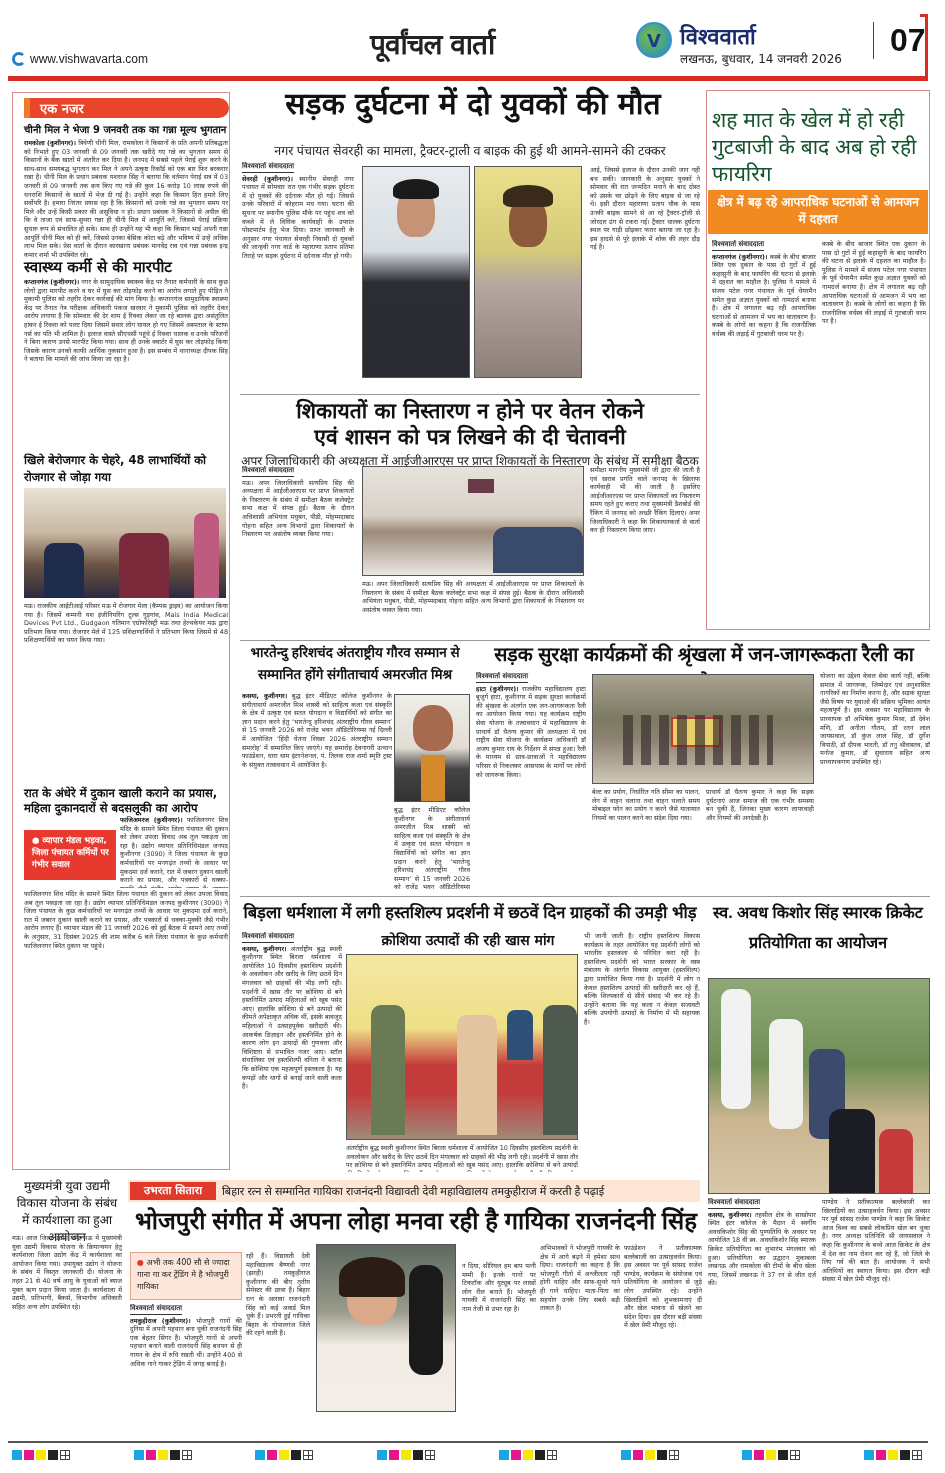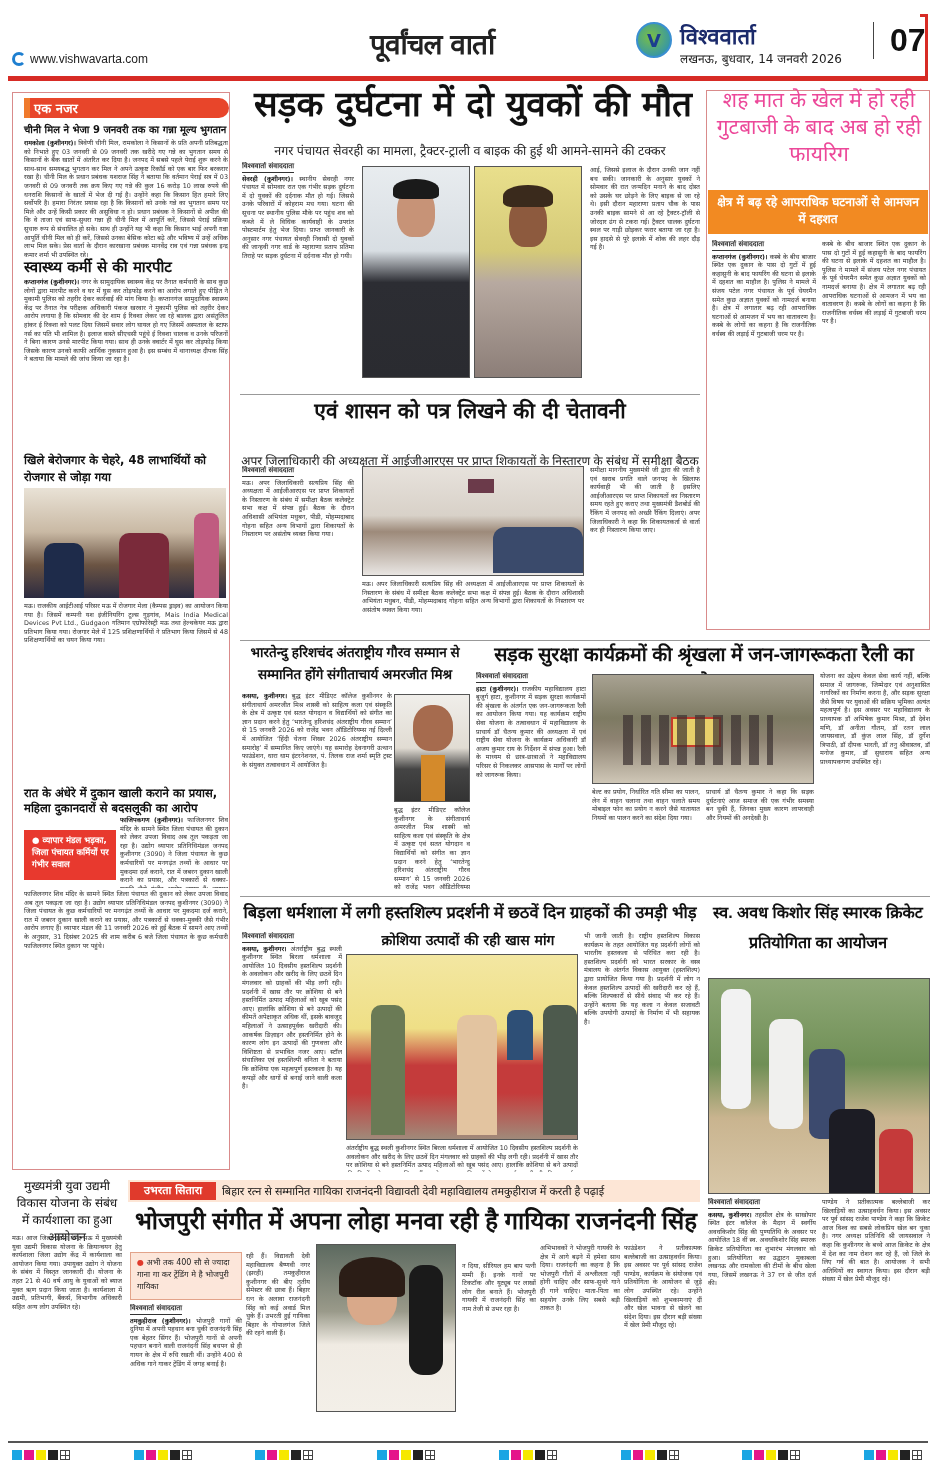--- a/index.html
+++ b/index.html
@@ -36,21 +36,21 @@
 </div>
 <div class="abs hdr-section">पूर्वांचल वार्ता</div>
 <div class="abs logo">V</div>
 <div class="abs brand">विश्ववार्ता</div>
 <div class="abs dateline">लखनऊ, बुधवार, 14 जनवरी 2026</div>
 <div class="abs pgnum">07</div>
 <div class="abs pgbox"></div>
 <div class="abs redbar"></div>
 
 <div class="abs box-red" style="left:12px;top:92px;width:218px;height:1078px;"></div>
-<div class="abs" style="left:24px;top:98px;width:205px;height:20px;background:linear-gradient(90deg,#f07a2c 0 6px,#e8452a 6px);color:#fff;font-weight:bold;font-size:13px;padding:1px 10px;border-radius:0 10px 10px 0;">एक नजर</div>
+<div class="abs" style="left:24px;top:98px;width:205px;height:20px;background:linear-gradient(90deg,#f07a2c 0 6px,#e8452a 6px);color:#fff;font-weight:bold;font-size:13px;padding:1px 16px;border-radius:0 10px 10px 0;">एक नजर</div>
 
 <div class="abs h1" style="left:24px;top:124px;width:204px;font-size:10px;line-height:12px;">चीनी मिल ने भेजा 9 जनवरी तक का गन्ना मूल्य भुगतान</div>
 <div class="abs col" style="left:24px;top:139px;width:204px;height:118px;">
   <b>रामकोला (कुशीनगर)।</b>
   <span>त्रिवेणी चीनी मिल, रामकोला ने किसानों के प्रति अपनी प्रतिबद्धता को निभाते हुए 03 जनवरी से 09 जनवरी तक खरीदे गए गन्ने का भुगतान समय से किसानों के बैंक खातों में अंतरित कर दिया है। जनपद में सबसे पहले पेराई शुरू करने के साथ-साथ समयबद्ध भुगतान कर मिल ने अपने उत्कृष्ट रिकॉर्ड को एक बार फिर बरकरार रखा है। चीनी मिल के प्रधान प्रबंधक यशराज सिंह ने बताया कि वर्तमान पेराई सत्र में 03 जनवरी से 09 जनवरी तक क्रय किए गए गन्ने की कुल 16 करोड़ 10 लाख रुपये की धनराशि किसानों के खातों में भेज दी गई है। उन्होंने कहा कि किसान हित हमारे लिए सर्वोपरि है। हमारा निरंतर प्रयास रहा है कि किसानों को उनके गन्ने का भुगतान समय पर मिले और उन्हें किसी प्रकार की असुविधा न हो। प्रधान प्रबंधक ने किसानों से अपील की कि वे ताजा एवं साफ-सुथरा गन्ना ही चीनी मिल में आपूर्ति करें, जिससे पेराई प्रक्रिया सुचारु रूप से संचालित हो सके। साथ ही उन्होंने यह भी कहा कि किसान भाई अपनी गन्ना आपूर्ति चीनी मिल को ही करें, जिससे उनका बेसिक कोटा बढ़े और भविष्य में उन्हें अधिक लाभ मिल सके। प्रेस वार्ता के दौरान कारखाना प्रबंधक मानवेंद्र राव एवं गन्ना प्रबंधक इन्द्र कुमार शर्मा भी उपस्थित रहे।</span>
 </div>
 
 <div class="abs h1" style="left:24px;top:260px;width:204px;font-size:15px;line-height:14px;">स्वास्थ्य कर्मी से की मारपीट</div>
 <div class="abs col" style="left:24px;top:278px;width:204px;height:88px;">
   <b>कप्तानगंज (कुशीनगर)।</b>
@@ -63,54 +63,55 @@
   <div style="position:absolute;left:95px;top:45px;width:50px;height:65px;background:#7a2a3a;border-radius:10px 10px 0 0"></div>
   <div style="position:absolute;left:170px;top:25px;width:25px;height:85px;background:#c05b80;border-radius:8px 8px 0 0"></div>
 </div>
 <div class="abs col" style="left:24px;top:602px;width:204px;height:178px;">मऊ। राजकीय आईटीआई परिसर मऊ में रोजगार मेला (कैम्पस ड्राइव) का आयोजन किया गया है। जिसमें कम्पनी यश इंजीनियरिंग टूल्स गुड़गांव, Mais India Medical Devices Pvt Ltd., Gudgaon गतिमान एग्रोफोरेस्ट्री मऊ तथा हेल्थकेयर मऊ द्वारा प्रतिभाग किया गया। रोजगार मेले में 125 प्रशिक्षणार्थियों ने प्रतिभाग किया जिसमें से 48 प्रशिक्षणार्थियों का चयन किया गया।</div>
 
 <div class="abs h1" style="left:24px;top:786px;width:204px;font-size:11.5px;line-height:15px;">रात के अंधेरे में दुकान खाली कराने का प्रयास, महिला दुकानदारों से बदसलूकी का आरोप</div>
 <div class="abs" style="left:24px;top:830px;width:92px;height:50px;background:#e8392e;color:#fff;font-size:8.5px;line-height:12px;font-weight:bold;padding:4px 4px 4px 8px;">
   <span>● </span><span>व्यापार मंडल भड़का, जिला पंचायत कर्मियों पर गंभीर सवाल</span>
 </div>
 <div class="abs col" style="left:120px;top:816px;width:108px;height:72px;">
-  <b>फाजिपकगण (कुशीनगर)।</b>
+  <b>फाजिअमरज (कुशीनगर)।</b>
   <span>फाजिलनगर शिव मंदिर के सामने स्थित जिला पंचायत की दुकान को लेकर उपजा विवाद अब तूल पकड़ता जा रहा है। उद्योग व्यापार प्रतिनिधिमंडल जनपद कुशीनगर (3090) ने जिला पंचायत के कुछ कर्मचारियों पर मनगढ़ंत तथ्यों के आधार पर मुकदमा दर्ज कराने, रात में जबरन दुकान खाली कराने का प्रयास, और पत्रकारों से धक्का-मुक्की जैसे गंभीर आरोप लगाए हैं। व्यापार मंडल की 11 जनवरी 2026 को हुई बैठक में सामने आए तथ्यों के अनुसार, 31 दिसंबर 2025 की शाम करीब 6 बजे जिला पंचायत के कुछ कर्मचारी फाजिलनगर स्थित दुकान पर पहुंचे।</span>
 </div>
 <div class="abs col" style="left:24px;top:890px;width:204px;height:276px;">फाजिलनगर शिव मंदिर के सामने स्थित जिला पंचायत की दुकान को लेकर उपजा विवाद अब तूल पकड़ता जा रहा है। उद्योग व्यापार प्रतिनिधिमंडल जनपद कुशीनगर (3090) ने जिला पंचायत के कुछ कर्मचारियों पर मनगढ़ंत तथ्यों के आधार पर मुकदमा दर्ज कराने, रात में जबरन दुकान खाली कराने का प्रयास, और पत्रकारों से धक्का-मुक्की जैसे गंभीर आरोप लगाए हैं। व्यापार मंडल की 11 जनवरी 2026 को हुई बैठक में सामने आए तथ्यों के अनुसार, 31 दिसंबर 2025 की शाम करीब 6 बजे जिला पंचायत के कुछ कर्मचारी फाजिलनगर स्थित दुकान पर पहुंचे।</div>
 
-<div class="abs h1" style="left:248px;top:86px;width:450px;font-size:35px;line-height:36px;text-align:center;">सड़क दुर्घटना में दो युवकों की मौत</div>
+<div class="abs h1" style="left:248px;top:86px;width:450px;font-size:30px;line-height:36px;text-align:center;">सड़क दुर्घटना में दो युवकों की मौत</div>
 <div class="abs cond" style="left:240px;top:142px;width:460px;font-size:12.5px;text-align:center;color:#222;">नगर पंचायत सेवरही का मामला, ट्रैक्टर-ट्राली व बाइक की हुई थी आमने-सामने की टक्कर</div>
 <div class="abs col" style="left:242px;top:162px;width:112px;height:228px;">
   <span class="bylink">विश्ववार्ता संवाददाता</span><br>
   <b>सेवरही (कुशीनगर)।</b>
   <span>स्थानीय सेवरही नगर पंचायत में सोमवार रात एक गंभीर सड़क दुर्घटना में दो युवकों की दर्दनाक मौत हो गई। जिससे उनके परिवारों में कोहराम मच गया। घटना की सूचना पर स्थानीय पुलिस मौके पर पहुंच शव को कब्जे में ले विधिक कार्यवाही के उपरांत पोस्टमार्टम हेतु भेज दिया। प्राप्त जानकारी के अनुसार नगर पंचायत सेवरही निवासी दो युवकों की जान्हवी नगर वार्ड के महाराणा प्रताप प्रतिमा तिराहे पर सड़क दुर्घटना में दर्दनाक मौत हो गयी।</span>
 </div>
 <div class="abs photo" style="left:362px;top:166px;width:108px;height:212px;background:linear-gradient(180deg,#e8ecef 0%,#d8dee3 40%,#2c2d33 55%,#2a2b30 100%);border:1px solid #555;">
   <div style="position:absolute;left:34px;top:20px;width:38px;height:50px;background:#c79377;border-radius:45% 45% 40% 40%"></div>
   <div style="position:absolute;left:30px;top:12px;width:46px;height:20px;background:#1a1a1a;border-radius:50% 50% 20% 20%"></div>
 </div>
 <div class="abs photo" style="left:474px;top:166px;width:108px;height:212px;background:linear-gradient(180deg,#e9df8c 0%,#d5ca78 40%,#b7a9a0 55%,#8c7e78 100%);border:1px solid #555;">
   <div style="position:absolute;left:34px;top:30px;width:38px;height:50px;background:#8d5a3e;border-radius:45% 45% 40% 40%"></div>
   <div style="position:absolute;left:28px;top:18px;width:50px;height:22px;background:#3a2a1c;border-radius:50% 50% 20% 20%"></div>
 </div>
 <div class="abs col" style="left:590px;top:166px;width:110px;height:225px;">आई, जिससे इलाज के दौरान उनकी जान नहीं बच सकी। जानकारी के अनुसार युवकों ने सोमवार की रात जन्मदिन मनाने के बाद दोस्त को उसके घर छोड़ने के लिए बाइक से जा रहे थे। इसी दौरान महाराणा प्रताप चौक के पास उनकी बाइक सामने से आ रहे ट्रैक्टर-ट्रॉली से जोरदार ढंग से टकरा गई। ट्रैक्टर चालक दुर्घटना स्थल पर गाड़ी छोड़कर फरार बताया जा रहा है। इस हादसे से पूरे इलाके में शोक की लहर दौड़ गई है।</div>
 
 <div class="abs box-red" style="left:706px;top:90px;width:224px;height:540px;"></div>
-<div class="abs cond" style="left:712px;top:86px;width:214px;font-size:21px;line-height:27px;text-align:center;color:#ec4899;">शह मात के खेल में हो रही गुटबाजी के बाद अब हो रही फायरिग</div>
+<div class="abs cond" style="left:712px;top:106px;width:214px;font-size:21px;line-height:27px;color:#14532d;">शह मात के खेल में हो रही गुटबाजी के बाद अब हो रही फायरिग</div>
 <div class="abs" style="left:708px;top:190px;width:220px;height:44px;background:#f28a22;color:#fff;font-size:12px;font-weight:bold;line-height:17px;text-align:center;padding:4px 8px;">क्षेत्र में बढ़ रहे आपराधिक घटनाओं से आमजन में दहशत</div>
 <div class="abs col" style="left:712px;top:240px;width:104px;height:385px;">
   <span class="bylink">विश्ववार्ता संवाददाता</span><br>
   <b>कप्तानगंज (कुशीनगर)।</b>
   <span>कस्बे के बीच बाजार स्थित एक दुकान के पास दो गुटों में हुई कहासुनी के बाद फायरिंग की घटना से इलाके में दहशत का माहौल है। पुलिस ने मामले में संजय पटेल नगर पंचायत के पूर्व चेयरमैन समेत कुछ अज्ञात युवकों को नामदर्ज बनाया है। क्षेत्र में लगातार बढ़ रही आपराधिक घटनाओं से आमजन में भय का वातावरण है। कस्बे के लोगों का कहना है कि राजनीतिक वर्चस्व की लड़ाई में गुटबाजी चरम पर है।</span>
 </div>
 <div class="abs col" style="left:822px;top:240px;width:104px;height:385px;">कस्बे के बीच बाजार स्थित एक दुकान के पास दो गुटों में हुई कहासुनी के बाद फायरिंग की घटना से इलाके में दहशत का माहौल है। पुलिस ने मामले में संजय पटेल नगर पंचायत के पूर्व चेयरमैन समेत कुछ अज्ञात युवकों को नामदर्ज बनाया है। क्षेत्र में लगातार बढ़ रही आपराधिक घटनाओं से आमजन में भय का वातावरण है। कस्बे के लोगों का कहना है कि राजनीतिक वर्चस्व की लड़ाई में गुटबाजी चरम पर है।</div>
 
 <div class="abs" style="left:240px;top:394px;width:460px;height:1px;background:#999;"></div>
 <div class="abs h1" style="left:240px;top:398px;width:460px;font-size:21px;line-height:26px;text-align:center;">
+  <div>शिकायतों का निस्तारण न होने पर वेतन रोकने</div>
   <div>एवं शासन को पत्र लिखने की दी चेतावनी</div>
 </div>
 <div class="abs cond" style="left:240px;top:452px;width:460px;font-size:12px;text-align:center;color:#222;">अपर जिलाधिकारी की अध्यक्षता में आईजीआरएस पर प्राप्त शिकायतों के निस्तारण के संबंध में समीक्षा बैठक संपन्न</div>
 <div class="abs col" style="left:242px;top:466px;width:112px;height:170px;">
   <span class="bylink">विश्ववार्ता संवाददाता</span><br>
   <span>मऊ। अपर जिलाधिकारी सत्यप्रिय सिंह की अध्यक्षता में आईजीआरएस पर प्राप्त शिकायतों के निस्तारण के संबंध में समीक्षा बैठक कलेक्ट्रेट सभा कक्ष में संपन्न हुई। बैठक के दौरान अधिशासी अभियंता मधुबन, पीडी, मोहम्मदाबाद गोहना सहित अन्य विभागों द्वारा शिकायतों के निस्तारण पर असंतोष व्यक्त किया गया।</span>
 </div>
 <div class="abs photo" style="left:362px;top:466px;width:222px;height:110px;background:linear-gradient(180deg,#e7e2dc 0%,#d8d1c8 45%,#9d8a7a 60%,#e9e6e3 100%);border:1px solid #555;">
   <div style="position:absolute;left:105px;top:12px;width:26px;height:14px;background:#6b3a4a"></div>
   <div style="position:absolute;left:130px;top:60px;width:90px;height:46px;background:#3a4a6b;border-radius:12px 12px 0 0"></div>

